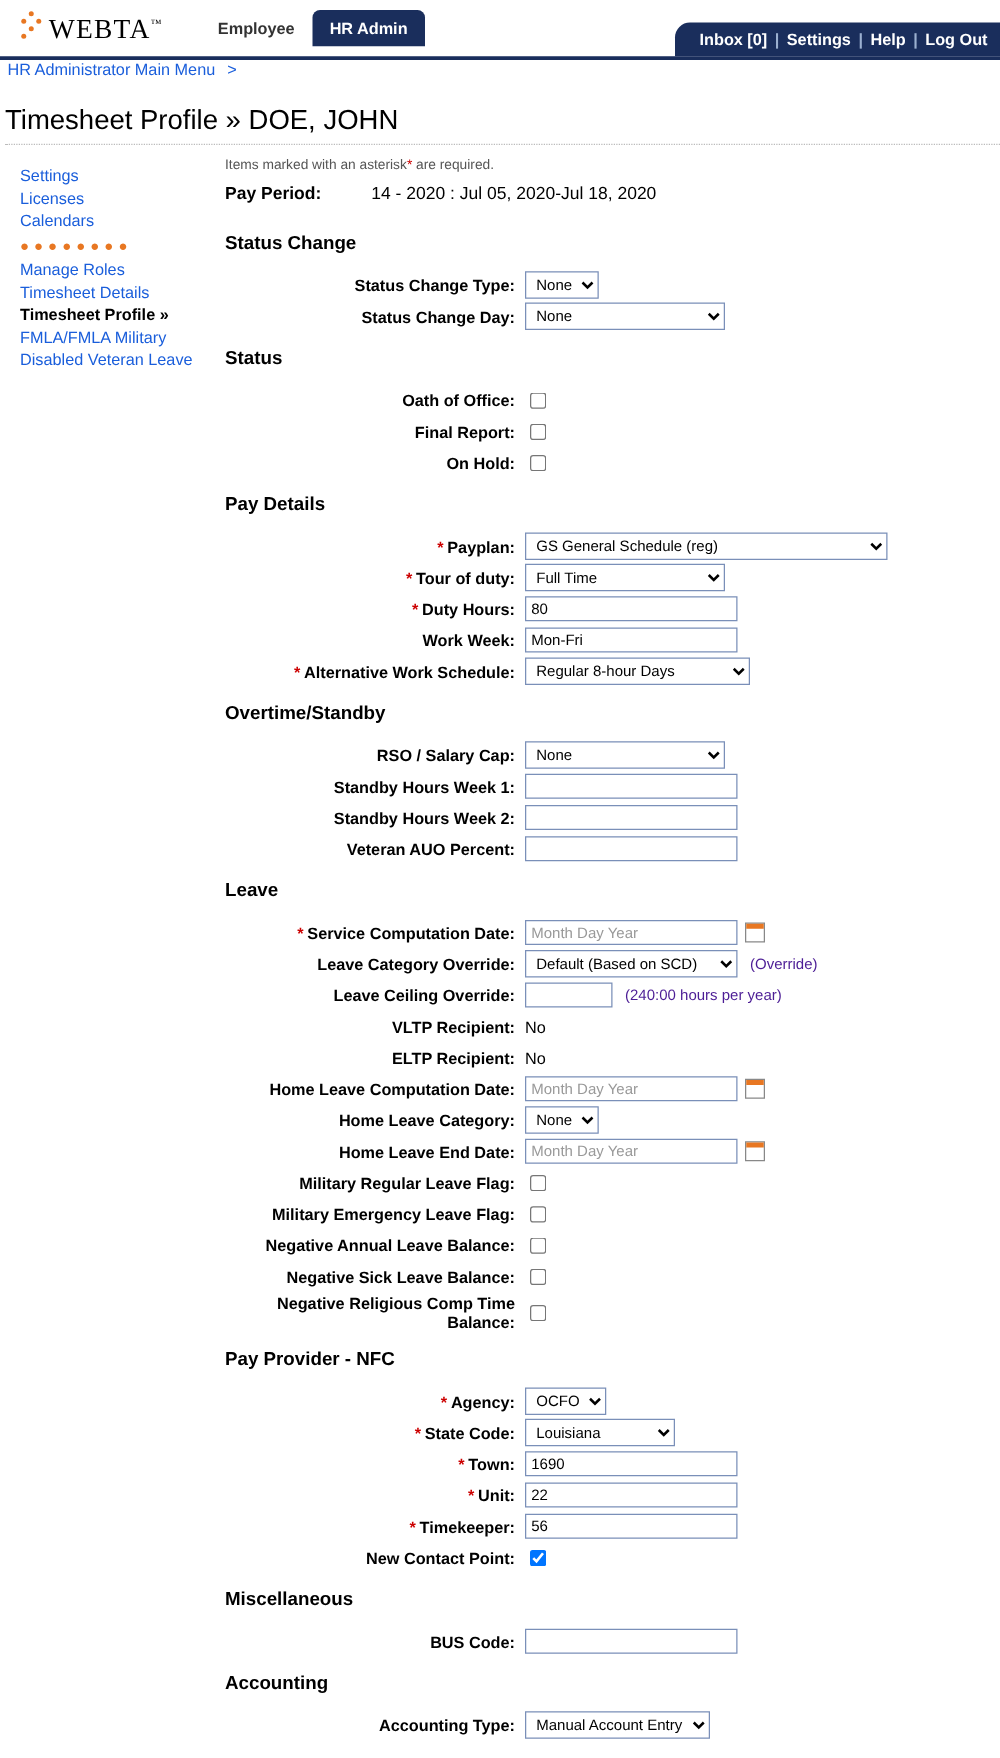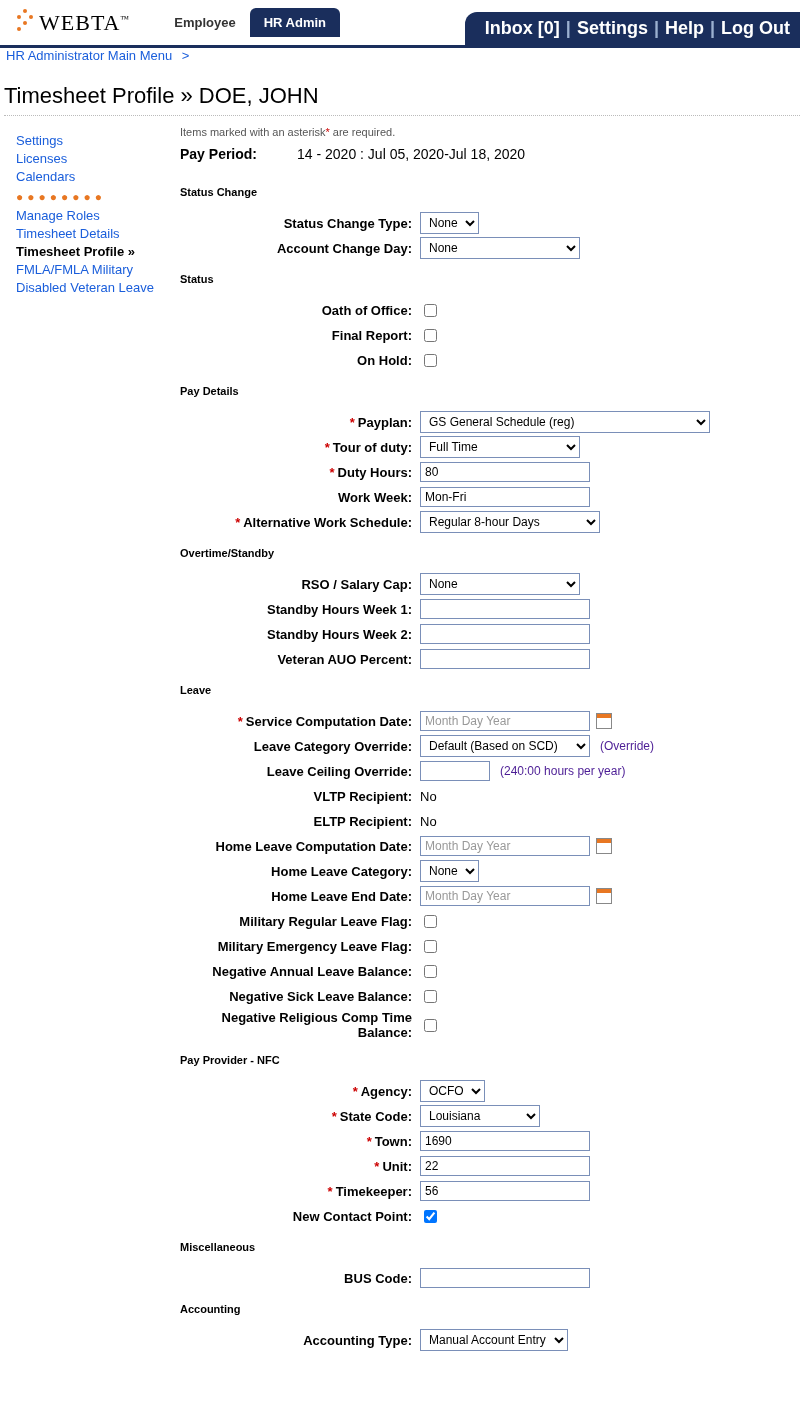--- a/index.html
+++ b/index.html
@@ -70,21 +70,21 @@
     border-radius: 6px 6px 0 0;
   }
   .util-bar {
     position: absolute;
     right: 0;
     bottom: 0;
     background: #1a2e5c;
     color: #fff;
     padding: 6px 10px 6px 20px;
     border-radius: 12px 0 0 0;
-    font-size: 18px;
+    font-size: 13px;
     font-weight: bold;
     display: flex;
     gap: 6px;
     align-items: center;
   }
   .util-bar a { color: #fff; text-decoration: none; cursor: pointer; }
   .util-sep { color: #9bb0d0; }
   
   .breadcrumb {
     padding: 0 6px;
@@ -133,21 +133,21 @@
   .pay-period-row {
     display: flex;
     align-items: center;
     font-weight: bold;
     margin-bottom: 24px;
     gap: 40px;
     font-size: 14px;
   }
   .pay-period-row .val { font-weight: normal; }
   .section-head {
-    font-size: 11px;
+    font-size: 15px;
     font-weight: bold;
     margin: 14px 0 14px 0;
   }
   .form-row {
     display: flex;
     align-items: center;
     margin: 3px 0;
     min-height: 22px;
   }
   .form-row .label {
@@ -253,21 +253,21 @@
     </div>
 
     <div class="section-head">Status Change</div>
     <div class="form-row">
       <div class="label">Status Change Type:</div>
       <div class="field">
           <select><option>None</option></select>
         </div>
     </div>
     <div class="form-row">
-      <div class="label">Account Change Day:</div>
+      <div class="label">Status Change Day:</div>
       <div class="field">
           <select class="select-md"><option>None</option></select>
         </div>
     </div>
 
     <div class="section-head">Status</div>
     <div class="form-row">
       <div class="label">Oath of Office:</div>
       <div class="field">
           <input type="checkbox" style="">

